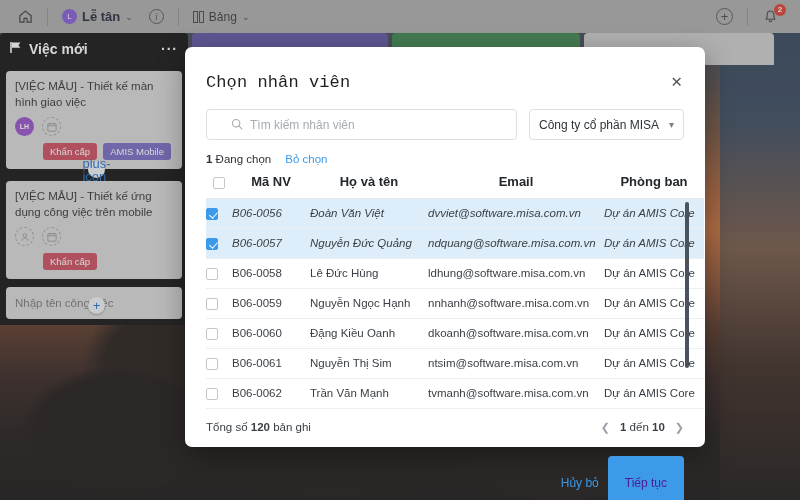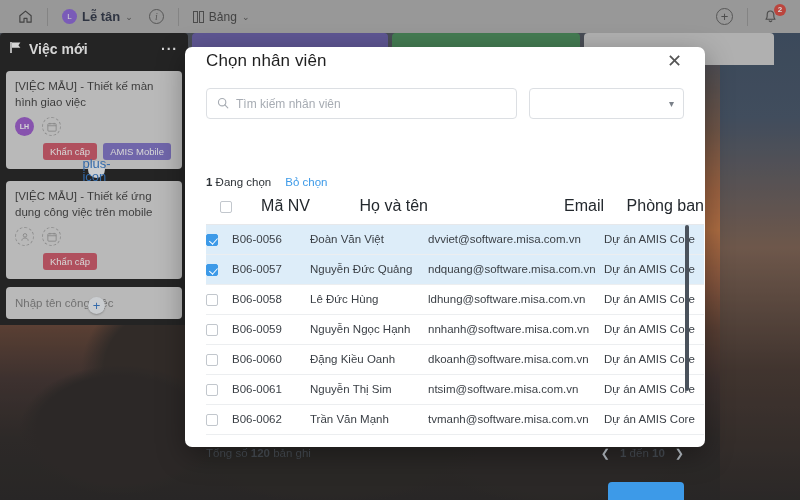--- a/index.html
+++ b/index.html
@@ -167,61 +167,62 @@
     width: 520px; height: 400px;
     background: #fff;
     border-radius: 7px;
     box-shadow: 0 8px 28px rgba(0,0,0,.35);
     z-index: 20;
     display: flex; flex-direction: column;
     padding: 0 21px;
   }
   .modal-head {
     display: flex; align-items: flex-end;
-    padding-top: 4px;
+    padding-top: 25px;
+    font-family: Liberation Mono, monospace;
   }
   .modal-title { font-size: 17px; color: #1f1f1f; font-weight: normal; letter-spacing: .1px; }
   .modal-close {
     margin-left: auto; font-size: 18px; color: #555;
     line-height: 1; padding: 1px 2px;
   }
 
   .filter-row { display: flex; gap: 12px; margin-top: 17px; }
   .search-box {
     flex: 1; height: 31px;
     border: 1px solid #dcdfe3; border-radius: 4px;
-    display: flex; align-items: center; gap: 7px; padding: 0 10px;
+    display: flex; align-items: center; gap: 7px; padding: 0 24px;
   }
   .search-box .ph { font-size: 12px; color: #a7acb3; }
   .company-select {
     width: 155px; height: 31px;
     border: 1px solid #dcdfe3; border-radius: 4px;
     display: flex; align-items: center; padding: 0 9px;
     font-size: 12px; color: #2e3338;
   }
   .company-select .caret2 { margin-left: auto; color: #7a8089; font-size: 10px; }
 
   .sel-row { display: flex; align-items: baseline; gap: 14px; margin-top: 13px; font-size: 11.5px; }
-  .sel-count { color: #2e3338; margin-top: 44px; }
+  .sel-count { color: #2e3338; }
   .sel-count b { font-weight: bold; }
   .clear-link { color: #3d9ae8; }
 
   
   .table-wrap { margin-top: 9px; position: relative; }
   table { width: 100%; border-collapse: collapse; table-layout: fixed; }
   thead th {
-    text-align: right; font-size: 16px; font-weight: normal; color: #23282d;
+    text-align: center; font-size: 13px; font-weight: bold; color: #23282d;
     padding: 0 0 9px 0; border-bottom: 1px solid #e6e8eb;
   }
   tbody td {
     font-size: 11.5px; color: #3a3f45;
     padding: 8px 0; border-bottom: 1px solid #eceef0;
     white-space: nowrap; overflow: hidden; text-overflow: ellipsis;
   }
-  tr.selected td { background: #ddedf9; }
+  tr.selected td { background: #ddedf9; font-style: italic; }
   .c-chk { width: 26px; }
   .c-code { width: 78px; }
   .c-name { width: 118px; }
   .c-mail { width: 176px; }
   .c-dept { width: 100px; }
 
   .chk {
     width: 12px; height: 12px; border-radius: 2px;
     border: 1px solid #c2c7cd; background: #fff;
     display: inline-block; vertical-align: middle;
@@ -394,20 +395,21 @@
       <div class="search-box">
         <span>
           <svg width="12" height="12" viewBox="0 0 14 14">
               <circle cx="6" cy="6" r="4.3" fill="none" stroke="#a7acb3" stroke-width="1.3"></circle>
               <path d="M9.2 9.2L12.6 12.6" stroke="#a7acb3" stroke-width="1.3" stroke-linecap="round"></path>
             </svg>
         </span>
         <span class="ph">Tìm kiếm nhân viên</span>
       </div>
       <div class="company-select">
+        <span>Công ty cổ phần MISA</span>
         <span class="caret2">▾</span>
       </div>
     </div>
 
     <div class="sel-row">
       <span class="sel-count">
         <b>1</b>
         <span>Đang chọn</span>
       </span>
       <span class="clear-link">Bỏ chọn</span>

